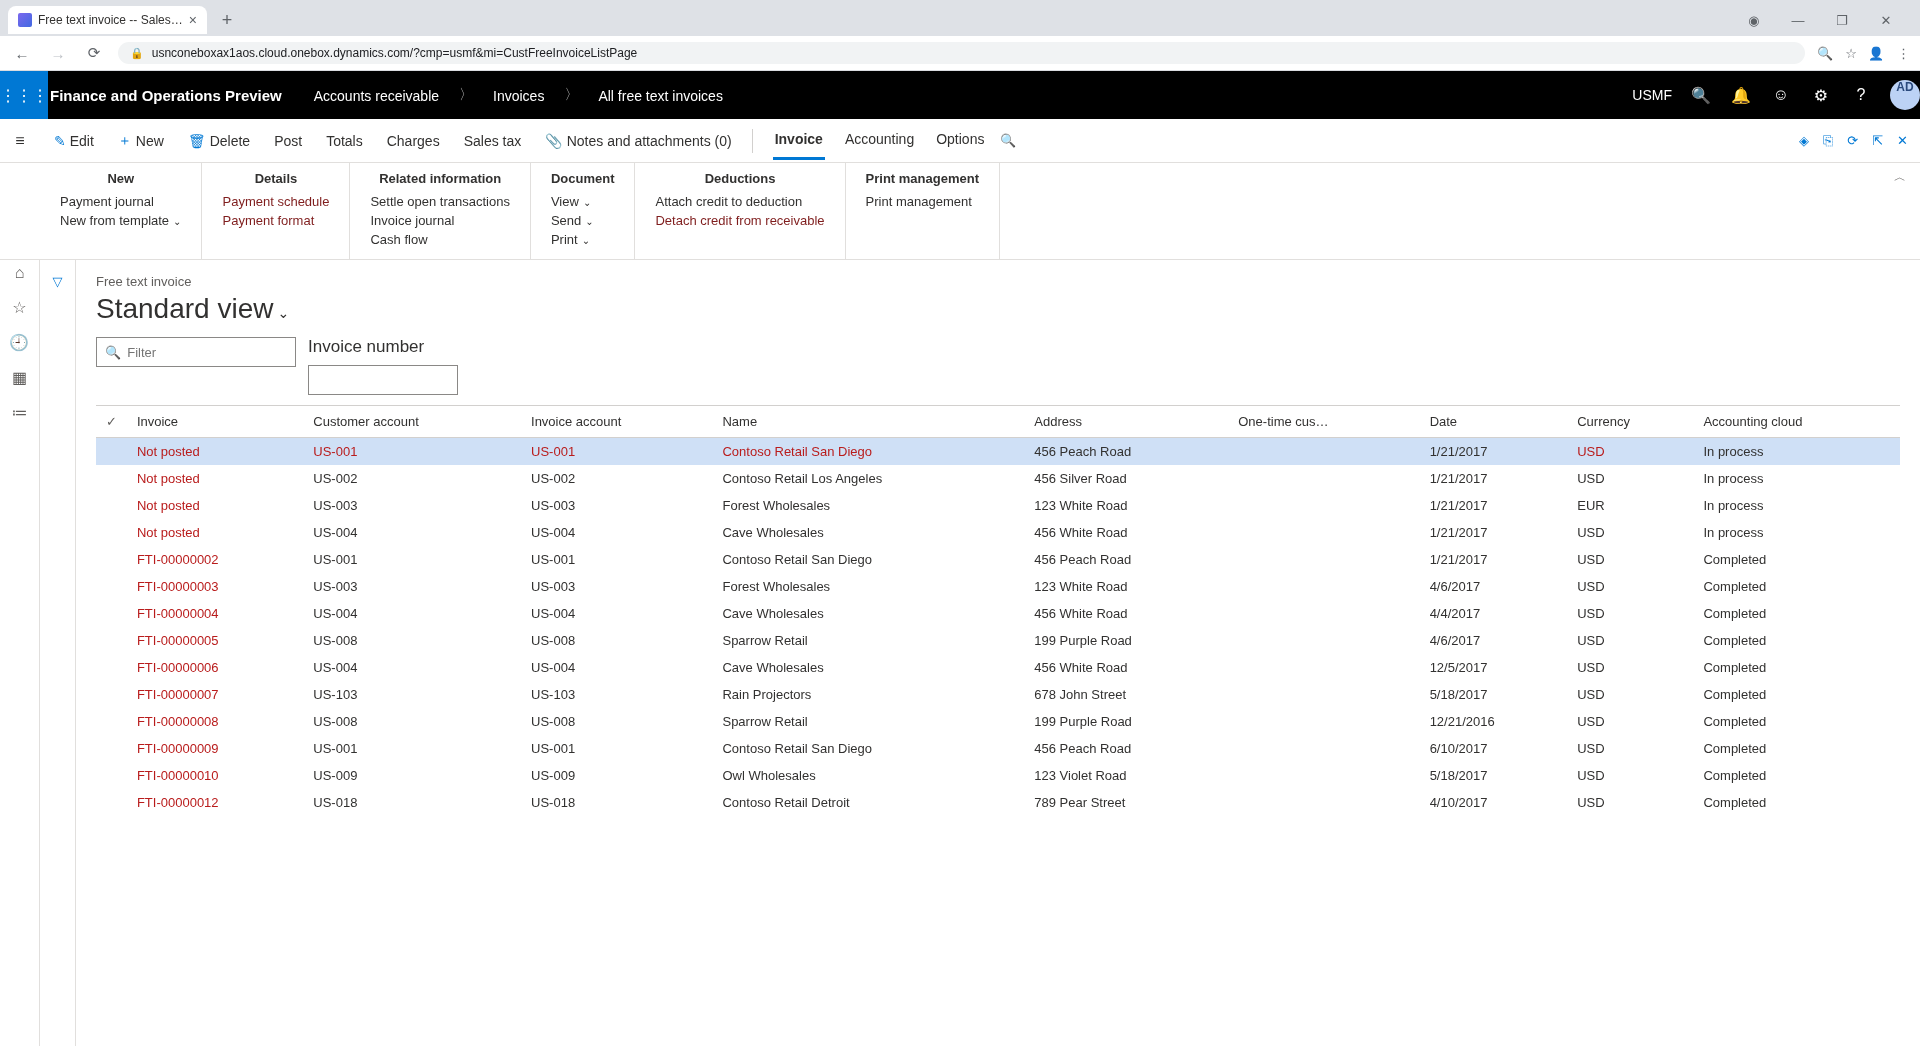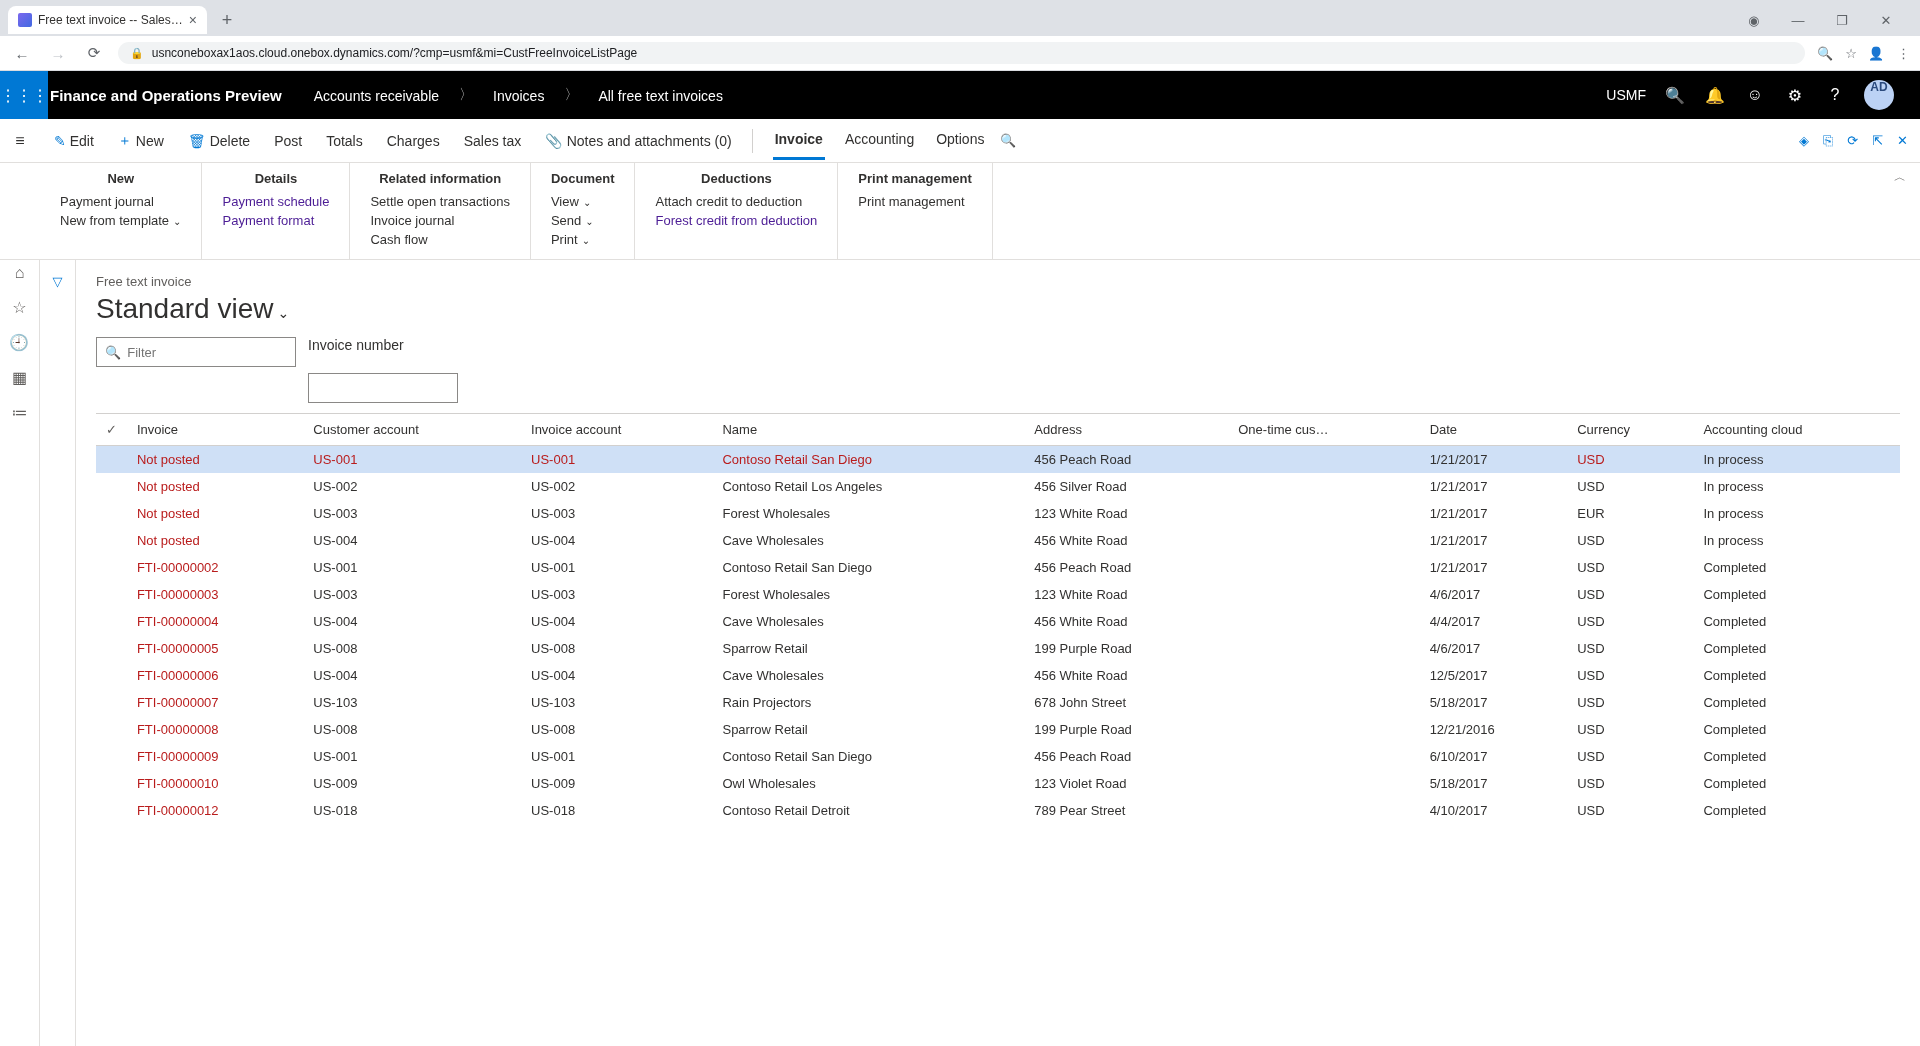--- a/index.html
+++ b/index.html
@@ -17,21 +17,21 @@
   .url-box { flex:1; display:flex; align-items:center; background:#f1f3f4; border-radius:14px; padding:4px 12px; font-size:12px; color:#202124; gap:8px;}
   .url-box .lock { font-size:11px; }
   .addr-right { display:flex; gap:12px; color:#5f6368;}
   .addr-right span{cursor:pointer;}
 
   .topbar { display:flex; align-items:center; background:#000; color:#fff; height:48px; }
   .waffle { width:48px; height:48px; background:#0078d4; display:flex; align-items:center; justify-content:center; font-size:16px; cursor:pointer;}
   .brand { font-weight:600; font-size:15px; padding:0 2px; }
   .breadcrumbs { display:flex; align-items:flex-end; gap:20px; font-size:14px; padding-left:30px;}
   .breadcrumbs .sep { color:#aaa; }
-  .top-right { margin-left:auto; display:flex; align-items:center; gap:18px; padding-right:26px;}
+  .top-right { margin-left:auto; display:flex; align-items:center; gap:18px; padding-right:0;}
   .top-right .company { font-size:14px; }
   .top-icon { width:22px; text-align:center; cursor:pointer; font-size:16px;}
   .avatar { width:30px; height:30px; border-radius:50%; background:#bcd2f5; color:#2b4a7d; display:flex; align-items:flex-start; justify-content:center; font-size:12px; font-weight:600; }
 
   .action-bar { display:flex; align-items:center; height:44px; border-bottom:1px solid #e1dfdd; padding:0 12px 0 0; gap:4px;}
   .action-bar-left { width:40px; display:flex; justify-content:center;}
   .hamburger { cursor:pointer; font-size:16px;}
   .action-btn { display:flex; align-items:center; gap:4px; padding:6px 10px; cursor:pointer; font-size:14px;}
   .action-btn .ico { color:#0078d4; font-size:14px;}
   .action-tabs { display:flex; gap:18px; margin-left:10px;}
@@ -39,39 +39,39 @@
   .action-tab.active { font-weight:600; border-bottom-color:#0078d4;}
   .action-search { margin-left:10px; color:#0078d4; cursor:pointer;}
   .action-far-right { margin-left:auto; display:flex; gap:14px; color:#0078d4;}
   .action-far-right span{cursor:pointer;}
 
   .groups-bar { display:flex; border-bottom:1px solid #e1dfdd; padding:0 0 0 40px; position:relative;}
   .group { padding:8px 20px 10px 20px; border-right:1px solid #e1dfdd;}
   .group:last-child{border-right:none;}
   .group-title { font-weight:600; font-size:13px; text-align:center; margin-bottom:6px;}
   .group-item { font-size:13px; color:#323130; padding:2px 0; cursor:pointer;}
-  .group-item.disabled { color:#4c1d95; cursor:default;}
+  .group-item.disabled { color:#7f1d1d; cursor:default;}
   .group-item .caret{ margin-left:4px; font-size:10px;}
   .collapse-up { position:absolute; right:14px; top:6px; font-size:12px; color:#605e5c; cursor:pointer;}
 
   .workspace { display:flex; height:calc(100vh - 36px - 36px - 48px - 44px - 82px); }
   @media (min-height:800px){ .workspace{height:calc(100vh - 246px);} }
   .left-rail { width:40px; border-right:1px solid #e1dfdd; display:flex; flex-direction:column; align-items:center; padding-top:4px; gap:16px;}
   .rail-icon{ font-size:16px; color:#605e5c; cursor:pointer;}
   .filter-rail { width:36px; border-right:1px solid #e1dfdd; display:flex; justify-content:center; padding-top:14px;}
   .filter-rail span{ color:#0078d4; cursor:pointer; transform:rotate(0);}
   .content { flex:1; padding:14px 20px 0 20px; overflow:hidden; display:flex; flex-direction:column;}
   .subtitle { font-size:13px; color:#605e5c;}
   .view-title { font-size:28px; font-weight:400; margin-top:4px;}
   .view-title .caret{font-size:14px; margin-left:4px;}
   .filter-row { display:flex; gap:12px; margin-top:12px;}
   .filter-box { display:flex; align-items:center; border:1px solid #8a8886; padding:4px 8px; width:200px; height:30px; font-size:13px; color:#605e5c;}
   .filter-box input{border:none; outline:none; width:100%; font-size:13px;}
   .invnum-wrap { display:flex; flex-direction:column;}
-  .invnum-label { font-size:14px; margin-bottom:20px;}
+  .invnum-label { font-size:17px; margin-bottom:8px;}
   .invnum-box { border:1px solid #8a8886; width:150px; height:30px;}
   .invnum-box input{border:none;outline:none;width:100%;height:100%;padding:0 6px;font-size:13px;}
 
   .grid-wrap { margin-top:10px; overflow:auto; flex:1; border-top:1px solid #d2d0ce;}
   table { border-collapse:collapse; width:100%; font-size:13px;}
   thead th { text-align:left; font-weight:400; padding:8px 10px; border-bottom:1px solid #d2d0ce; color:#323130; white-space:nowrap;}
   tbody td { padding:6px 10px; white-space:nowrap;}
   tbody tr.selected { background:#cfe0f6;}
   .link { color:#b91c1c; cursor:pointer;}
   .check-col{ width:30px; text-align:center;}
@@ -202,21 +202,21 @@
   </div>
   <div class="group">
     <div class="group-title">Document</div>
     <div class="group-item"><span>View</span><span class="caret">⌄</span></div>
     <div class="group-item"><span>Send</span><span class="caret">⌄</span></div>
     <div class="group-item"><span>Print</span><span class="caret">⌄</span></div>
   </div>
   <div class="group">
     <div class="group-title">Deductions</div>
     <div class="group-item">Attach credit to deduction</div>
-    <div class="group-item disabled">Forest credit from deduction</div>
+    <div class="group-item disabled">Detach credit from receivable</div>
   </div>
   <div class="group">
     <div class="group-title">Print management</div>
     <div class="group-item">Print management</div>
   </div>
   <span class="collapse-up">︿</span>
 </div>
 
 <div class="workspace">
   <div class="left-rail">

